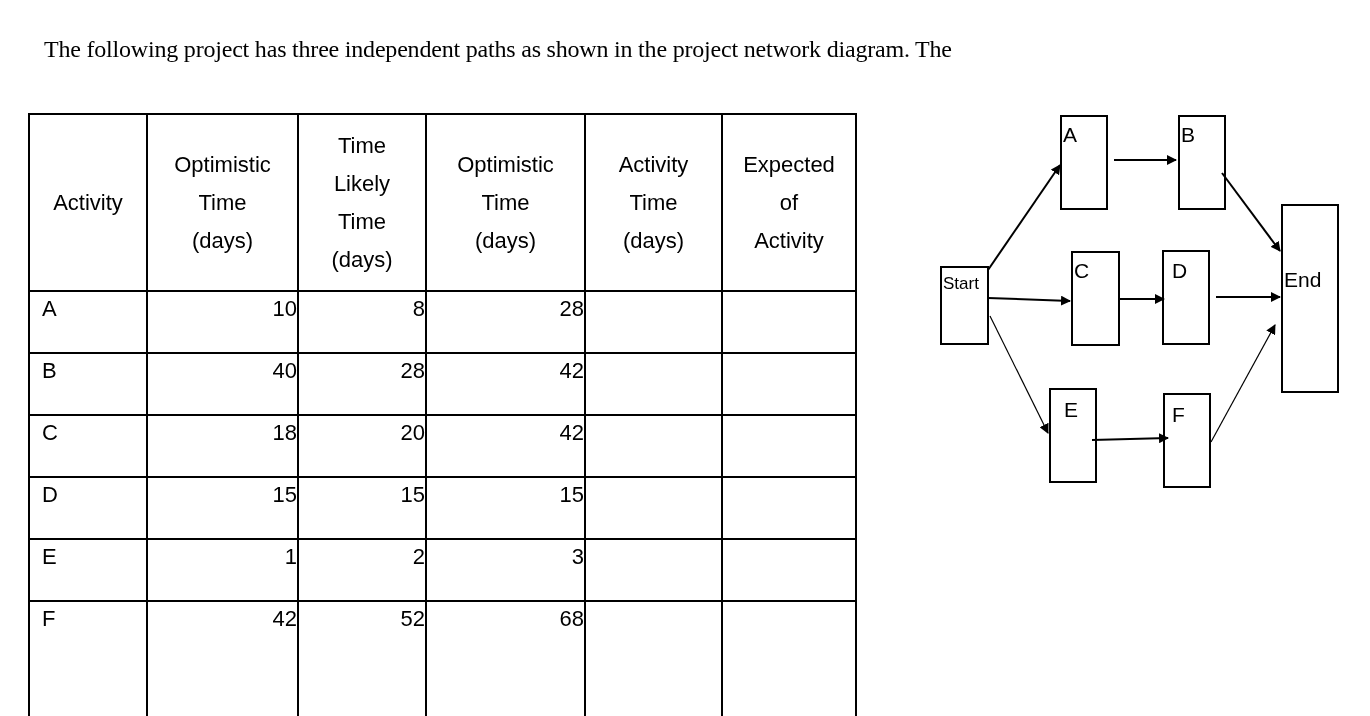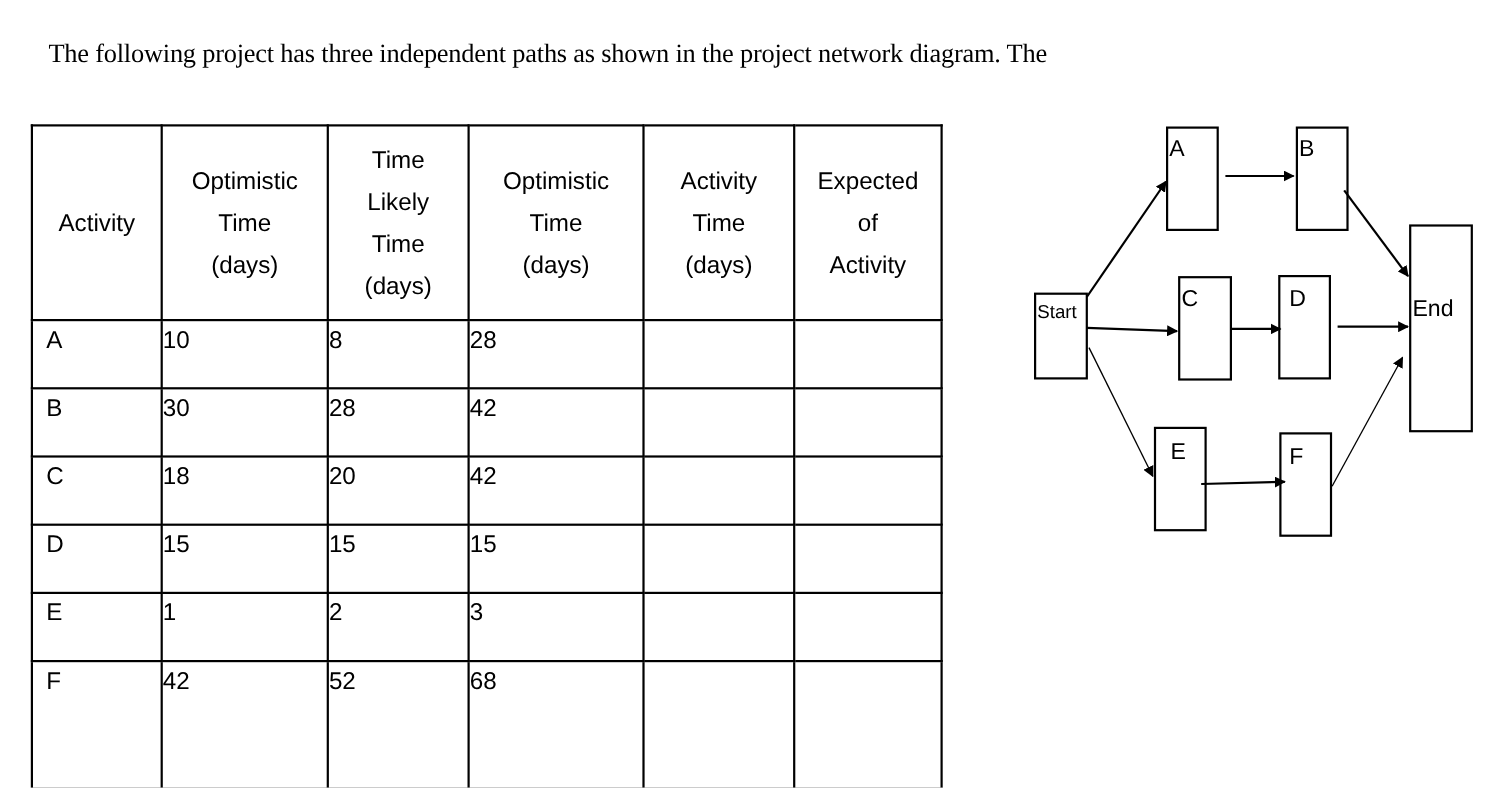--- a/index.html
+++ b/index.html
@@ -6,21 +6,21 @@
   body { width:1370px; height:716px; position:relative; overflow:hidden;
          font-family:"Liberation Sans", "DejaVu Sans", sans-serif; color:#000; }
   .intro { position:absolute; left:28px; top:14px; width:1300px;
            font-size:24px; line-height:38px; letter-spacing:-0.2px; }
   .intro p { margin:16px;font-family:Liberation Serif, serif; }
   table.pert { position:absolute; left:28px; top:113px; border-collapse:collapse;
                font-size:22px; }
   table.pert th, table.pert td { border:2px solid #000; padding:0; }
   table.pert th { font-weight:normal; text-align:center; vertical-align:middle;
                   line-height:38px; height:175px; }
-  table.pert td { height:56px; vertical-align:top; text-align:left; padding-top:4px; }
+  table.pert td { height:56px; vertical-align:top; text-align:right; padding-top:4px; }
   table.pert td.act { text-align:left; padding-left:12px; }
   table.pert tr.last td { height:110px; }
   .hdr-line { display:block; }
   svg.net { position:absolute; left:920px; top:105px; }
   svg.net text { font-family:"Liberation Sans", sans-serif; fill:#000; }
 </style>
 </head>
 <body>
 
 <div class="intro">
@@ -73,21 +73,21 @@
     <tr>
       <td class="act">A</td>
       <td>10</td>
       <td>8</td>
       <td>28</td>
       <td></td>
       <td></td>
     </tr>
     <tr>
       <td class="act">B</td>
-      <td>30</td>
+      <td>40</td>
       <td>28</td>
       <td>42</td>
       <td></td>
       <td></td>
     </tr>
     <tr>
       <td class="act">C</td>
       <td>18</td>
       <td>20</td>
       <td>42</td>

